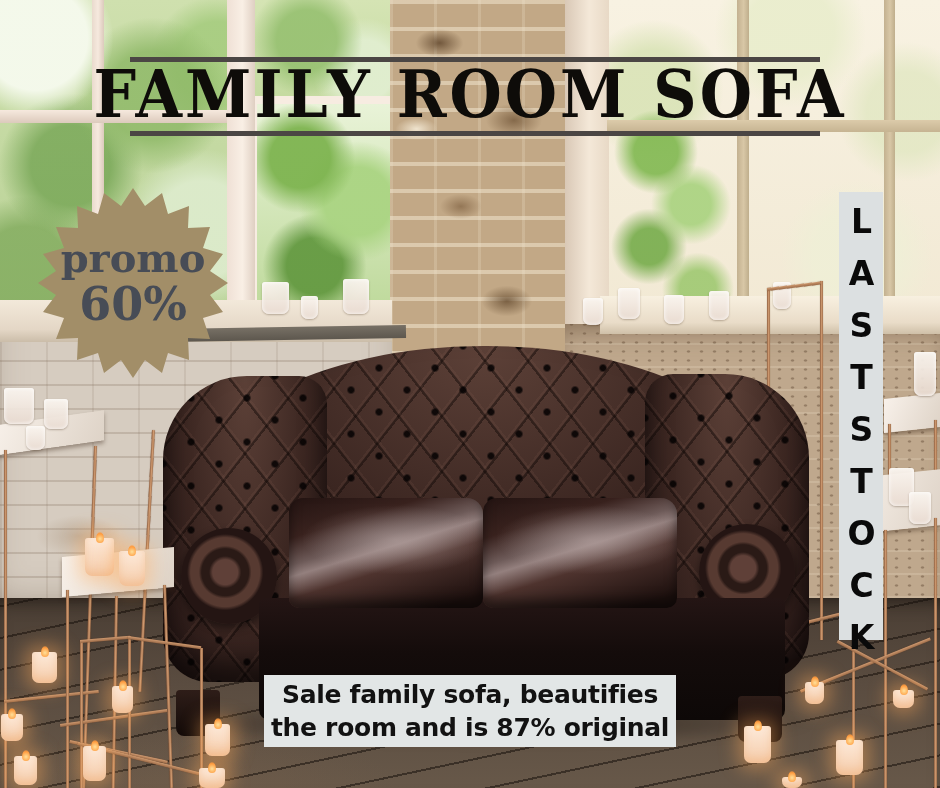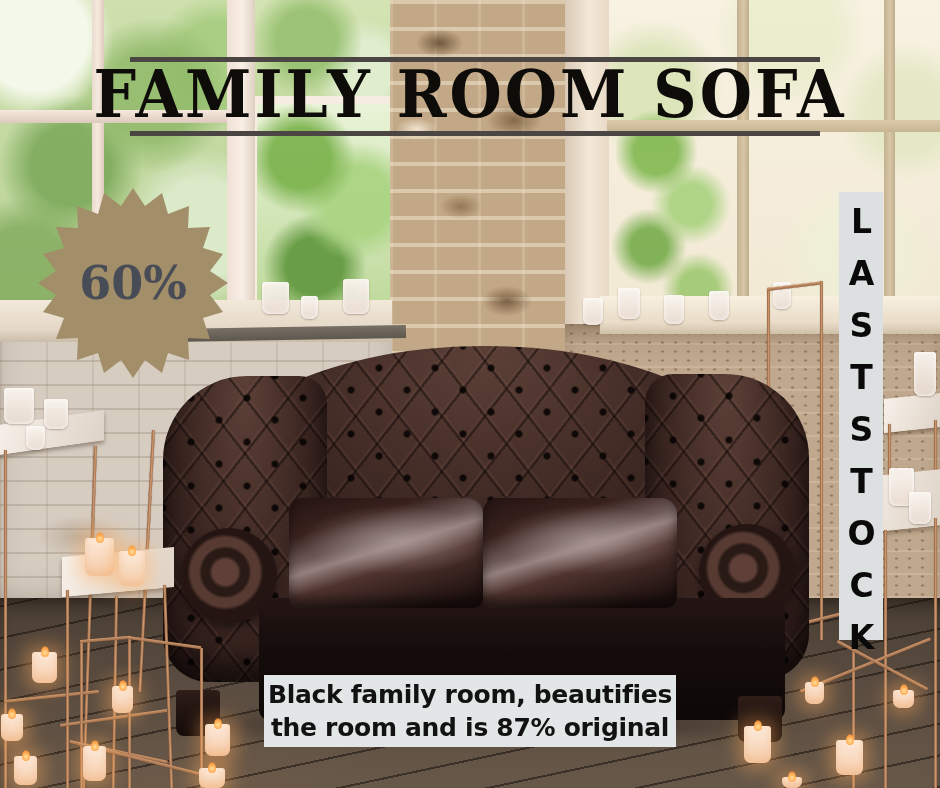--- a/index.html
+++ b/index.html
@@ -249,23 +249,24 @@
   <div class="candle lit" style="left:805px;top:682px;width:19px;height:22px;z-index:7;"></div>
   <div class="candle lit" style="left:893px;top:690px;width:21px;height:18px;z-index:7;"></div>
   <div class="candle lit" style="left:782px;top:777px;width:20px;height:11px;z-index:7;"></div>
 
   <div class="abs rule" style="top:57px;"></div>
   <div class="abs title">FAMILY ROOM SOFA</div>
   <div class="abs rule" style="top:131px;"></div>
 
 
   <div class="abs badge">
+    <span class="l1">promo</span>
     <span class="l2">60%</span>
   </div>
 
   <div class="abs side-banner">LASTSTOCK</div>
 
   <div class="abs caption-box">
-    <span>Black family room, beautifies</span>
+    <span>Sale family sofa, beautifies</span>
     <span>the room and is 87% original</span>
   </div>
 
 </div>
 
 </body></html>

